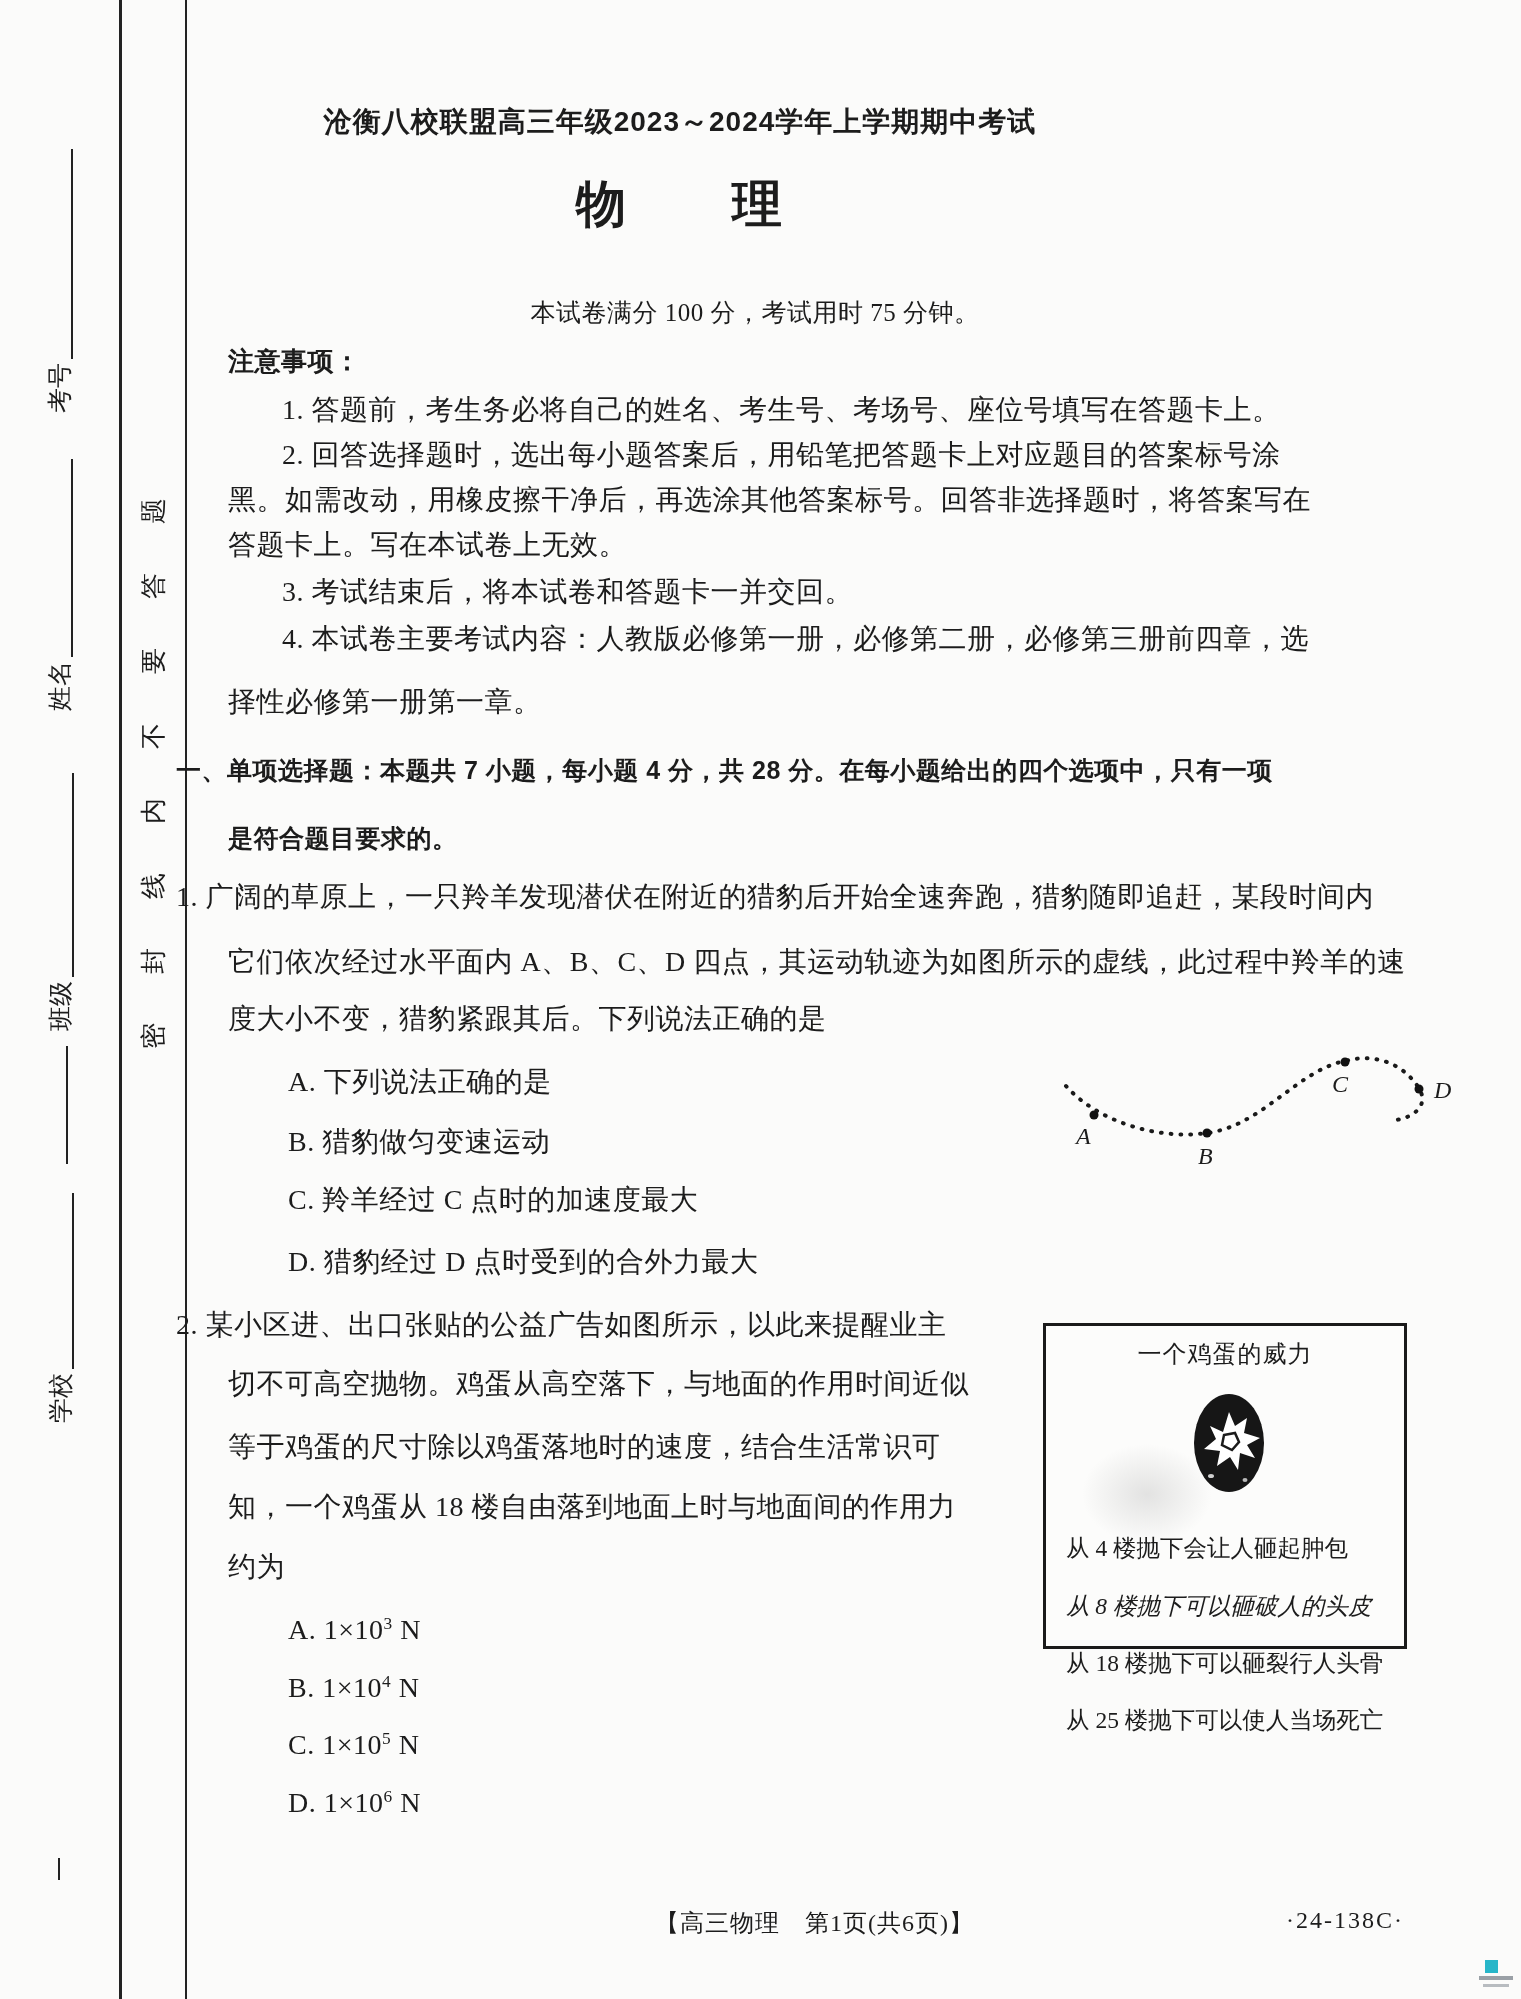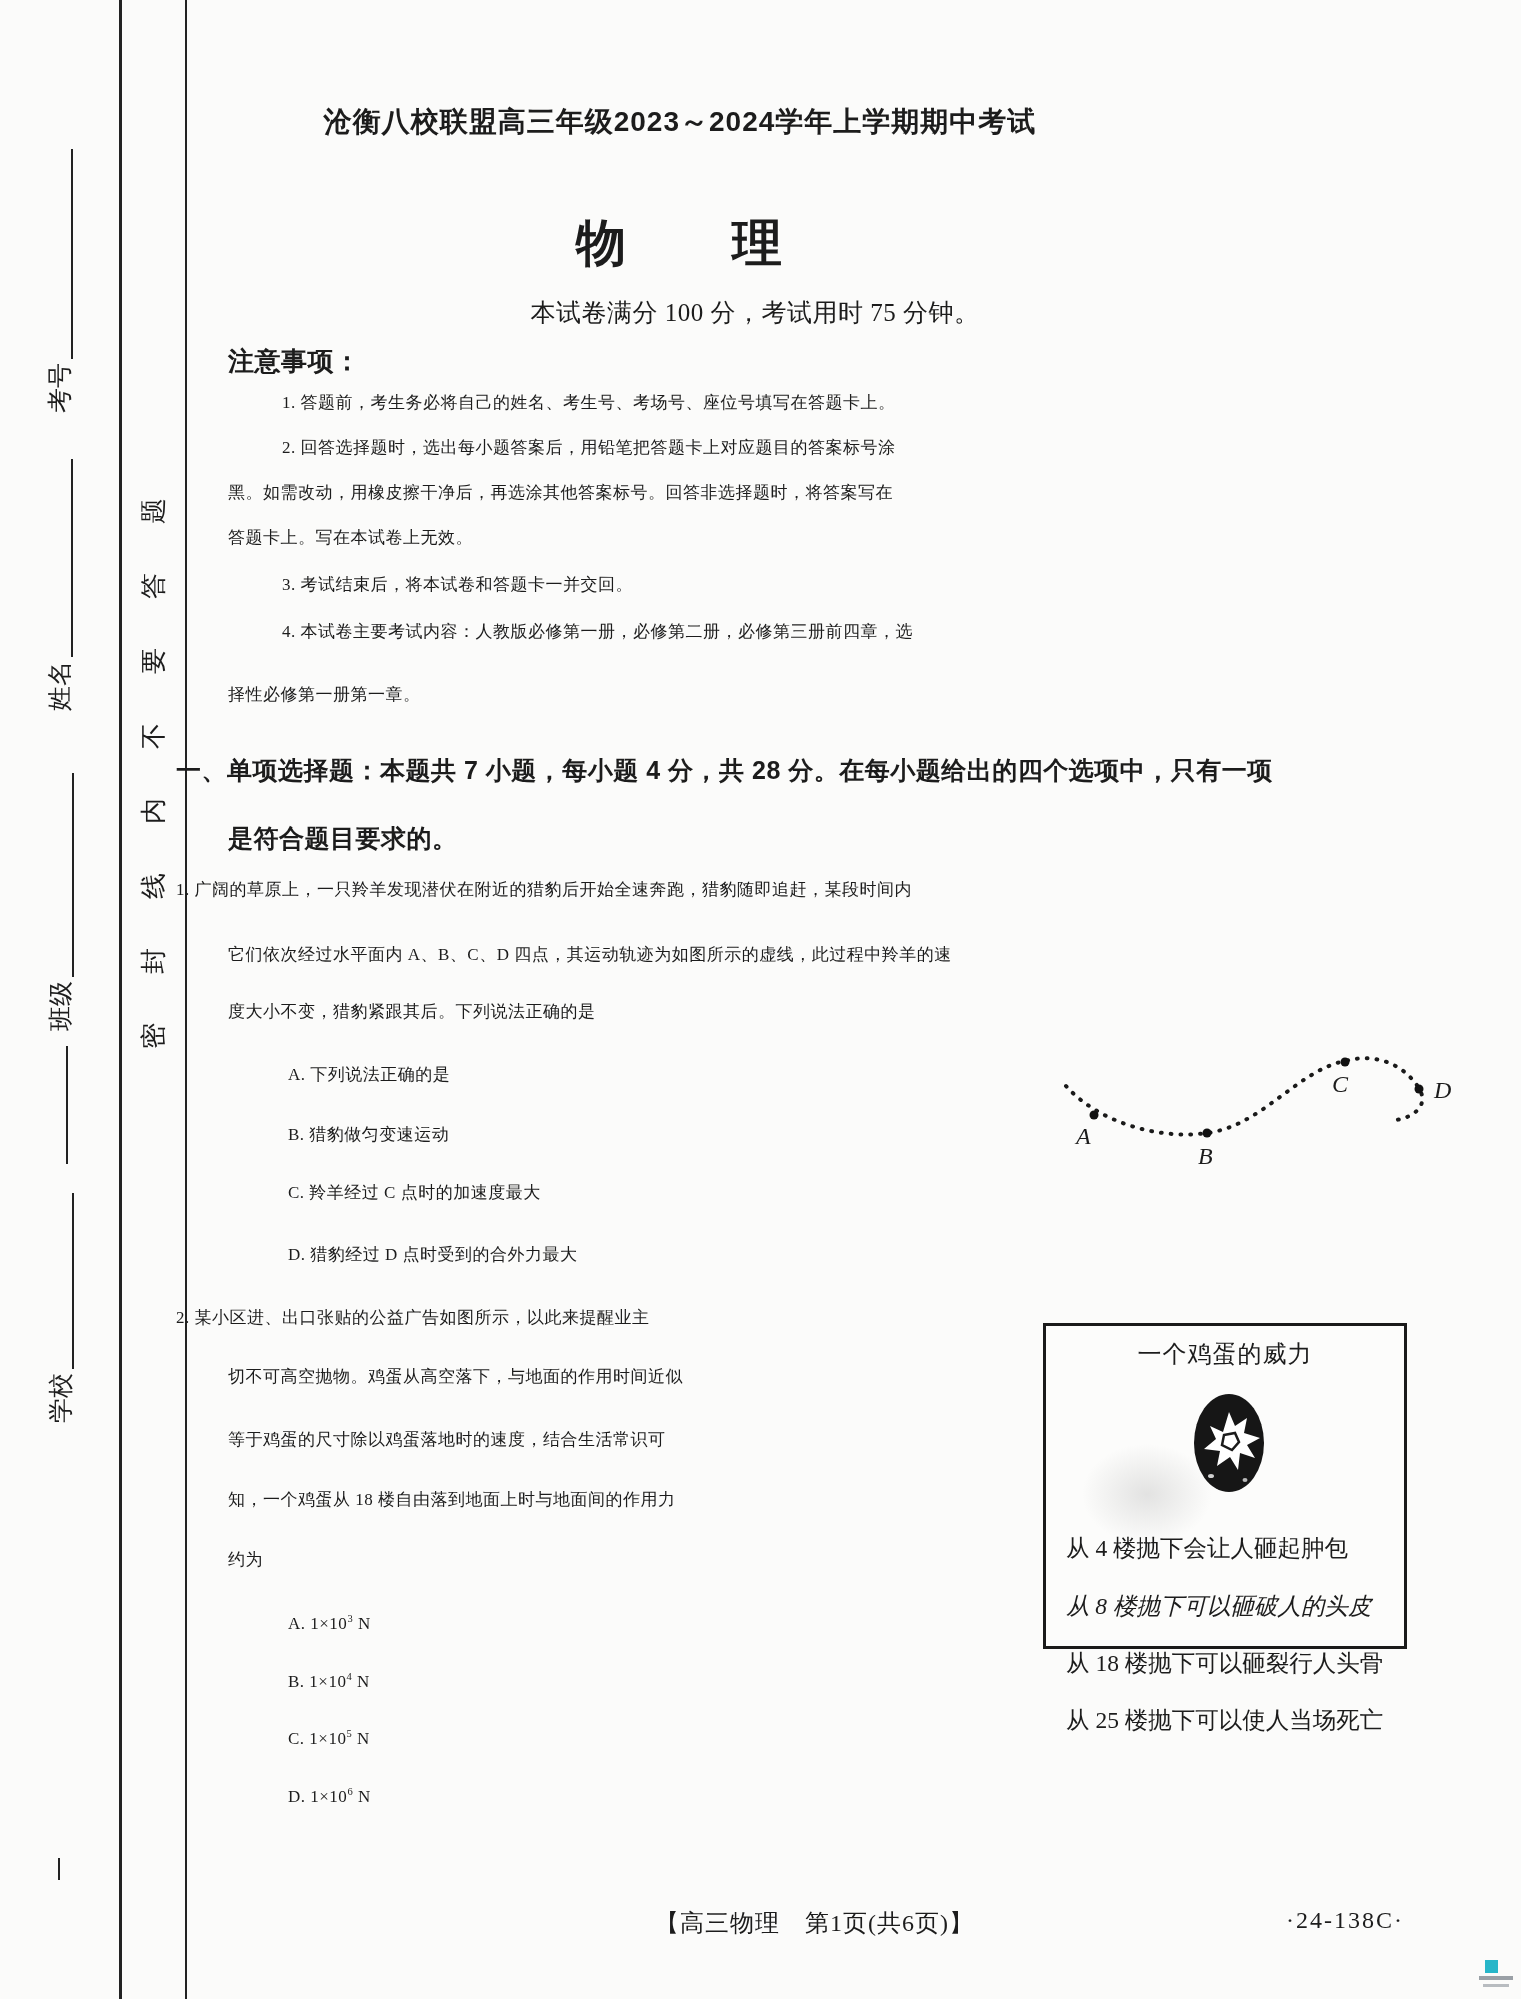--- a/index.html
+++ b/index.html
@@ -24,24 +24,24 @@
   .vfield .vlabel{line-height:1;padding-bottom:1px;}
   .vfield .vblank{flex:1;border-bottom:2px solid #222;margin-left:4px;height:24px;}
   .sealchar{
     position:absolute;left:138px;width:30px;height:30px;
     font-size:26px;line-height:30px;text-align:center;
     transform:rotate(-90deg);
     font-family:"Liberation Sans","DejaVu Sans",sans-serif;
   }
   .vstub{position:absolute;background:#222;}
   
-  .line{position:absolute;white-space:nowrap;font-size:17px;line-height:1.3;letter-spacing:0.5px;}
+  .line{position:absolute;white-space:nowrap;font-size:28px;line-height:1.3;letter-spacing:0.5px;}
   .hei{font-family:"Liberation Sans","DejaVu Sans",sans-serif;font-weight:bold;}
   .title1{left:230px;width:900px;text-align:center;font-size:28px;top:104px;letter-spacing:1px;}
-  .title2{left:230px;width:900px;text-align:center;font-size:50px;top:172px;letter-spacing:2px;margin-top:39px;}
+  .title2{left:230px;width:900px;text-align:center;font-size:50px;top:172px;letter-spacing:2px;}
   .subtitle{left:230px;width:1050px;text-align:center;top:297px;font-size:25px;}
   .notice-h{top:345px;left:228px;font-size:26px;}
   .sect{font-size:25px;}
   sup{font-size:0.62em;}
   
   .fig1{position:absolute;left:1040px;top:1028px;}
   .fig1 text{font-family:"Liberation Serif","DejaVu Serif",serif;font-style:italic;font-size:24px;fill:#1c1c1c;}
   
   .adbox{
     position:absolute;left:1043px;top:1323px;width:364px;height:326px;

